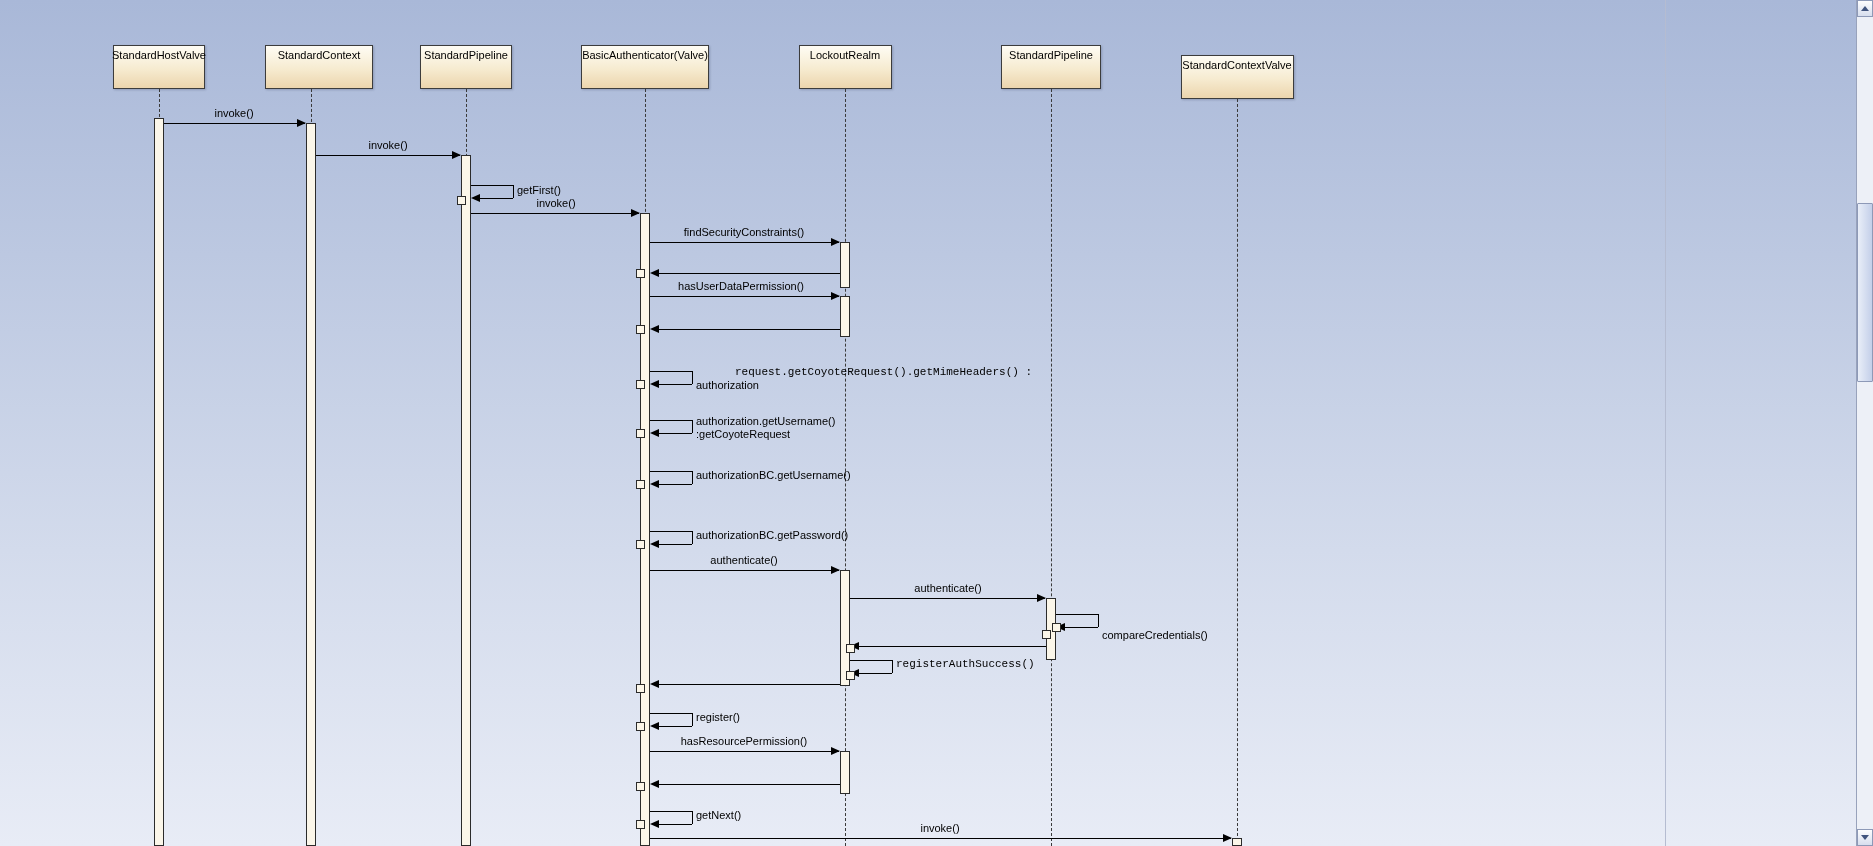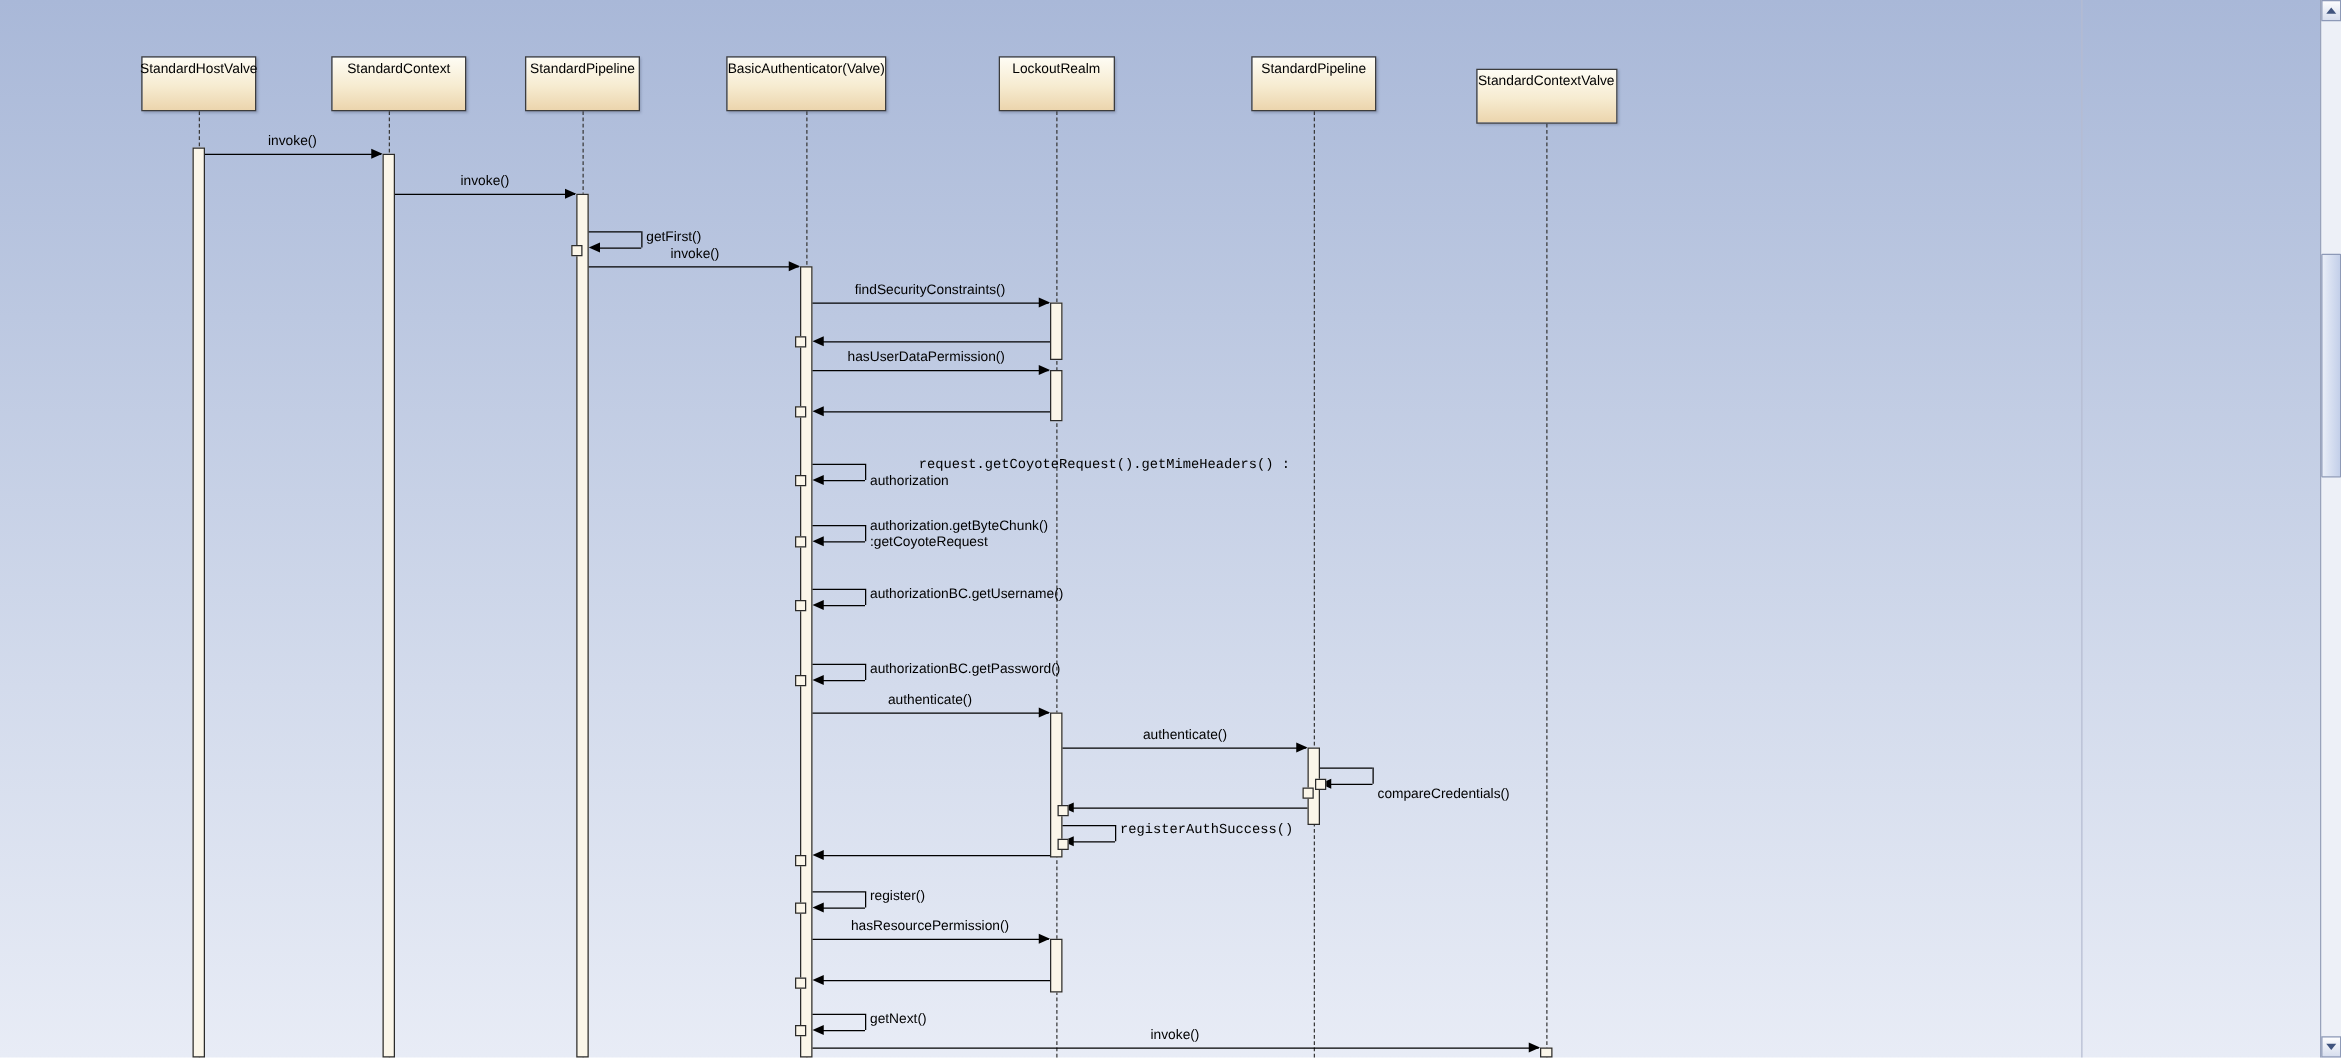--- a/index.html
+++ b/index.html
@@ -108,21 +108,21 @@
     <div class="mline" style="left: 650px; top: 371px; width: 42px;"></div>
     <div class="vline" style="left: 692px; top: 371px; height: 13px;"></div>
     <div class="mline" style="left: 658px; top: 384px; width: 34px;"></div>
     <div class="ah-l" style="left: 650px; top: 380px;"></div>
     <div class="slabel" style="left: 735px; top: 366px; font-family: Liberation Mono, monospace;">request.getCoyoteRequest().getMimeHeaders() :</div>
     <div class="slabel" style="left: 696px; top: 379px;">authorization</div>
     <div class="mline" style="left: 650px; top: 420px; width: 42px;"></div>
     <div class="vline" style="left: 692px; top: 420px; height: 13px;"></div>
     <div class="mline" style="left: 658px; top: 433px; width: 34px;"></div>
     <div class="ah-l" style="left: 650px; top: 429px;"></div>
-    <div class="slabel" style="left: 696px; top: 415px;">authorization.getByteChunk()</div>
+    <div class="slabel" style="left: 696px; top: 415px;">authorization.getUsername()</div>
     <div class="slabel" style="left: 696px; top: 428px;">:getCoyoteRequest</div>
     <div class="mline" style="left: 650px; top: 471px; width: 42px;"></div>
     <div class="vline" style="left: 692px; top: 471px; height: 13px;"></div>
     <div class="mline" style="left: 658px; top: 484px; width: 34px;"></div>
     <div class="ah-l" style="left: 650px; top: 480px;"></div>
     <div class="slabel" style="left: 696px; top: 469px;">authorizationBC.getUsername()</div>
     <div class="mline" style="left: 650px; top: 531px; width: 42px;"></div>
     <div class="vline" style="left: 692px; top: 531px; height: 13px;"></div>
     <div class="mline" style="left: 658px; top: 544px; width: 34px;"></div>
     <div class="ah-l" style="left: 650px; top: 540px;"></div>

